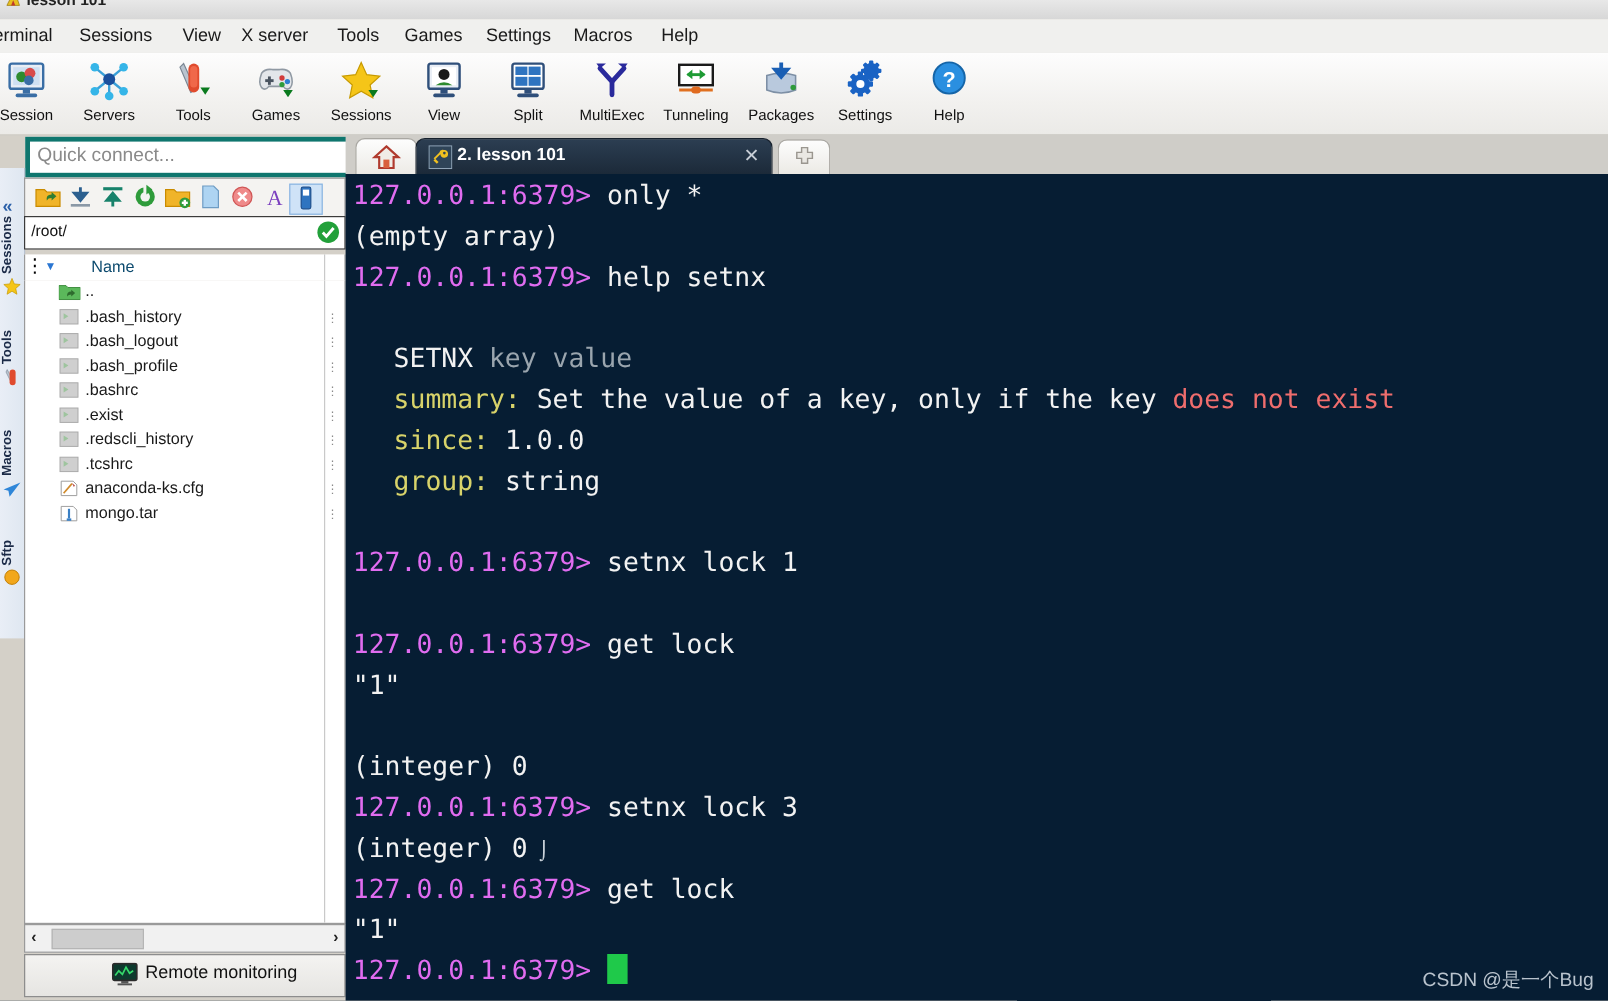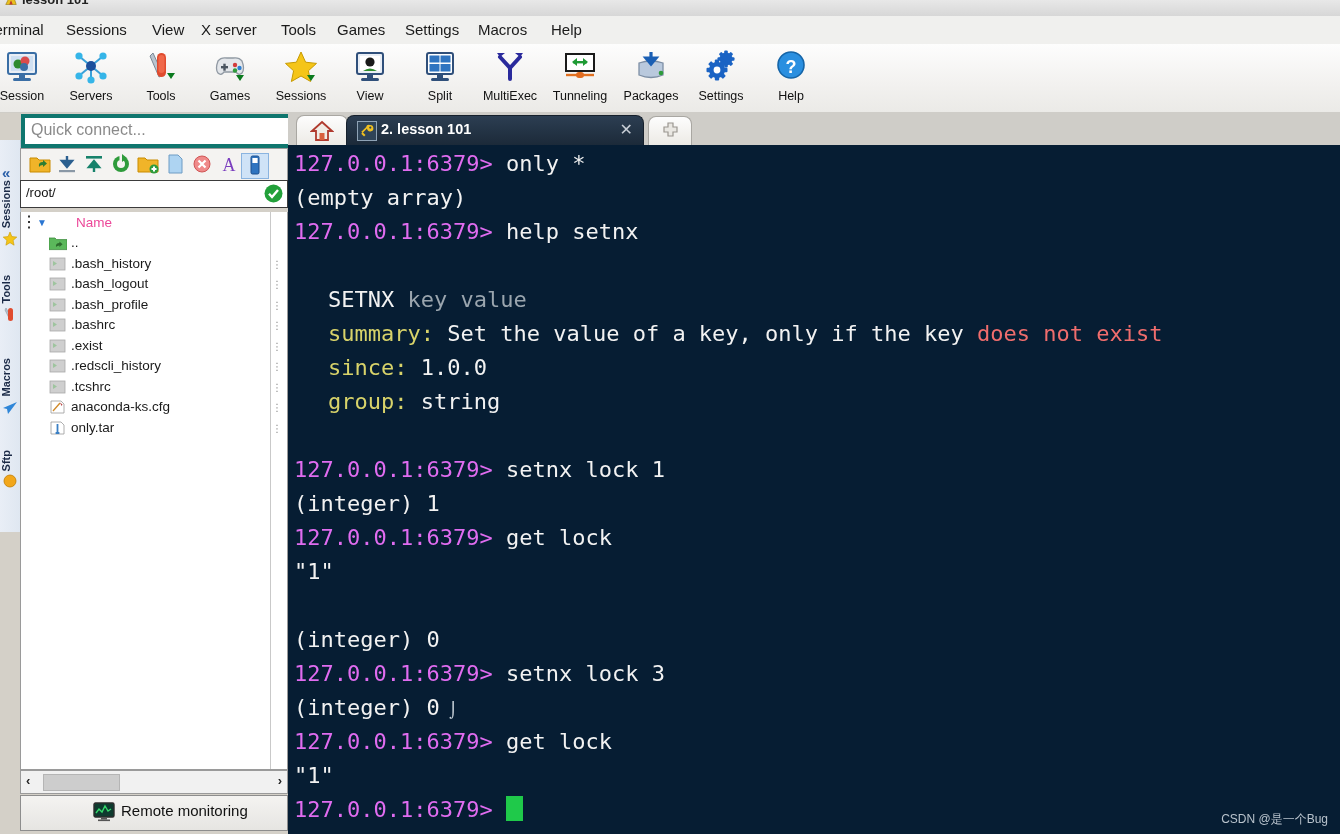--- a/index.html
+++ b/index.html
@@ -85,21 +85,21 @@
   }
   .pathbar .ptxt{position:absolute;left:5px;top:4px;font-size:13px;color:#111;
     font-family:"Liberation Sans",sans-serif;}
   .pathbar .ok{position:absolute;right:4px;top:3px;}
 
   .filehdr{
     position:absolute;left:20px;top:212px;width:266px;height:22px;
     background:#fff;border-left:1px solid #9a9a9a;border-right:1px solid #9a9a9a;
   }
   .filehdr .carat{position:absolute;left:16px;top:5px;color:#2a76d2;font-size:10px;}
-  .filehdr .hname{position:absolute;left:55px;top:3px;font-size:13.5px;color:#ec4899;
+  .filehdr .hname{position:absolute;left:55px;top:3px;font-size:13.5px;color:#0c4a6e;
     font-family:"Liberation Sans",sans-serif;}
   .filelist{
     position:absolute;left:20px;top:234px;width:266px;height:535px;
     background:#fff;border:1px solid #9a9a9a;border-top:none;overflow:hidden;
   }
   .frow{position:relative;height:20.5px;cursor:default;}
   .frow .fico{position:absolute;left:28px;top:2px;width:18px;height:15px;}
   .frow .fname{position:absolute;left:50px;top:1px;font-size:13.5px;color:#1a1a1a;
     font-family:"Liberation Sans",sans-serif;white-space:nowrap;}
   .frow .fdot{position:absolute;right:6px;top:4px;font-size:10px;color:#8a8a8a;letter-spacing:-1px;}
@@ -159,21 +159,21 @@
     font-size:22px;line-height:34px;color:#e6e6e6;letter-spacing:0px;
   }
   .c-prompt{color:#e06cf0;}
   .c-white{color:#f2f2f2;}
   .c-grey{color:#9aa5ae;}
   .c-yellow{color:#d8d36a;}
   .c-red{color:#ef6d6d;}
   .cursor{display:inline-block;width:17px;height:25px;background:#1fc94a;vertical-align:-4px;}
   .caret{color:#c9d2da;font-size:15px;}
   .watermark{
-    position:absolute;right:12px;bottom:6px;font-size:12px;color:#b9c3cd;
+    position:absolute;right:12px;bottom:6px;font-size:16px;color:#b9c3cd;
     font-family:"Liberation Sans",sans-serif;
     text-align:center;
   }
 </style>
 </head>
 <body>
 
 <div id="app">
 
   <div class="titlebar">
@@ -596,21 +596,21 @@
     </div>
 
     <div class="frow">
       <span class="fico">
         <svg width="18" height="15" viewBox="0 0 18 15">
             <path d="M2 1 h10 l3 3 v9 H2 Z" fill="#fff" stroke="#9a9a9a" stroke-width="0.8"></path>
             <rect x="7.6" y="3" width="1.8" height="8" fill="#3a7fc4"></rect>
             <rect x="6.6" y="11" width="3.8" height="2" fill="#3a7fc4"></rect>
           </svg>
       </span>
-      <span class="fname">only.tar</span>
+      <span class="fname">mongo.tar</span>
       <span class="fdot">⋮</span>
     </div>
   </div>
 
   <div class="hscroll">
     <span class="ar" style="left:5px">‹</span>
     <div class="thumb"></div>
     <span class="ar" style="right:5px">›</span>
   </div>
 
@@ -673,21 +673,20 @@
     <div class="tline" style="top:138px;left:40px"><span class="c-white">SETNX</span><span class="c-grey"> key value</span></div>
 
     <div class="tline" style="top:206px;left:40px"><span class="c-yellow">since:</span><span class="c-white"> 1.0.0</span></div>
 
     <div class="tline" style="top:240px;left:40px"><span class="c-yellow">group:</span><span class="c-white"> string</span></div>
 
     <div class="tline" style="top:274px"></div>
 
     <div class="tline" style="top:308px"><span class="c-prompt">127.0.0.1:6379&gt;</span><span class="c-white"> setnx lock 1</span></div>
 
-    <div class="tline" style="top:342px"><span class="c-white">(integer) 1</span></div>
 
     <div class="tline" style="top:376px"><span class="c-prompt">127.0.0.1:6379&gt;</span><span class="c-white"> get lock</span></div>
 
     <div class="tline" style="top:410px"><span class="c-white">"1"</span></div>
 
 
     <div class="tline" style="top:478px"><span class="c-white">(integer) 0</span></div>
 
     <div class="tline" style="top:512px"><span class="c-prompt">127.0.0.1:6379&gt;</span><span class="c-white"> setnx lock 3</span></div>
 

